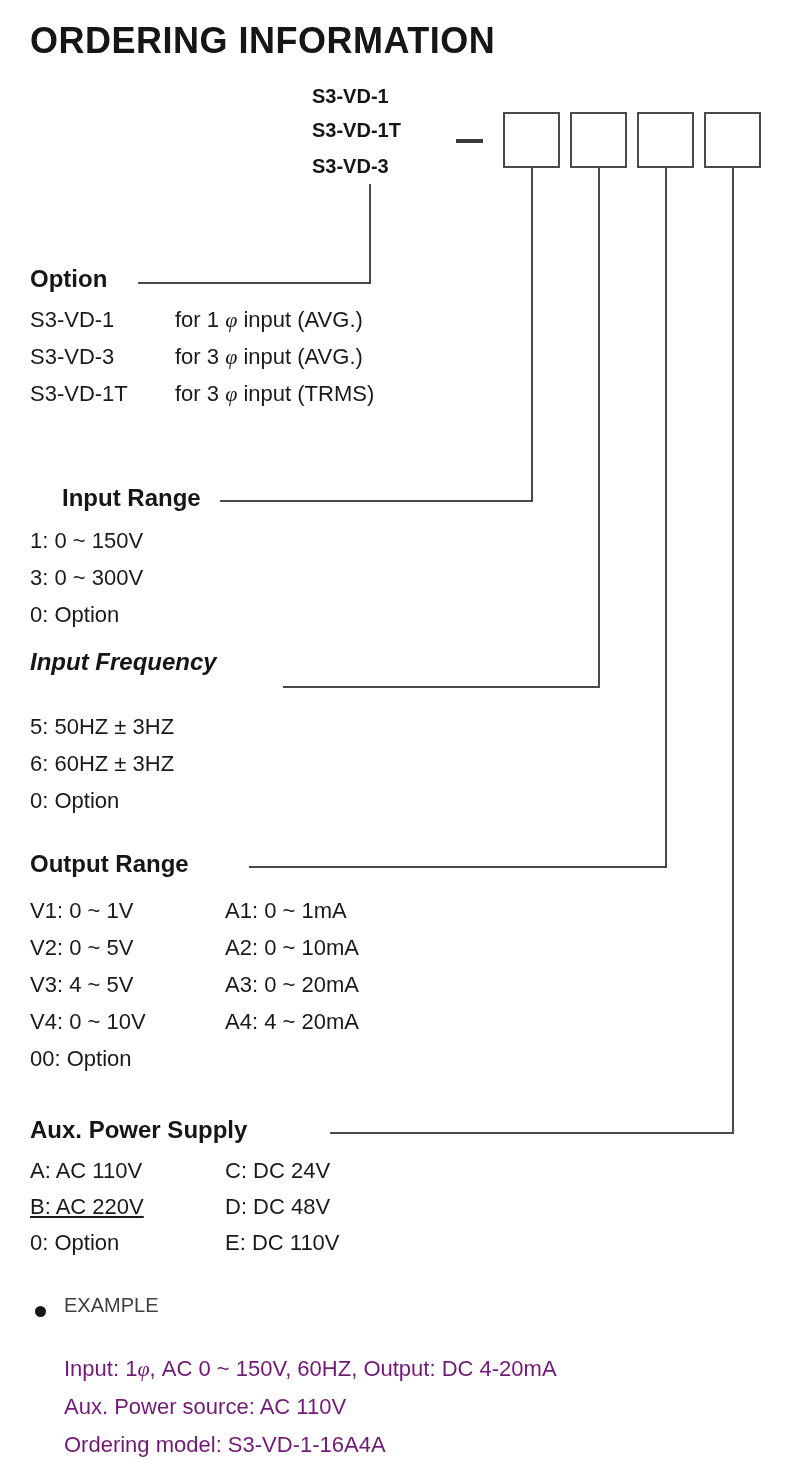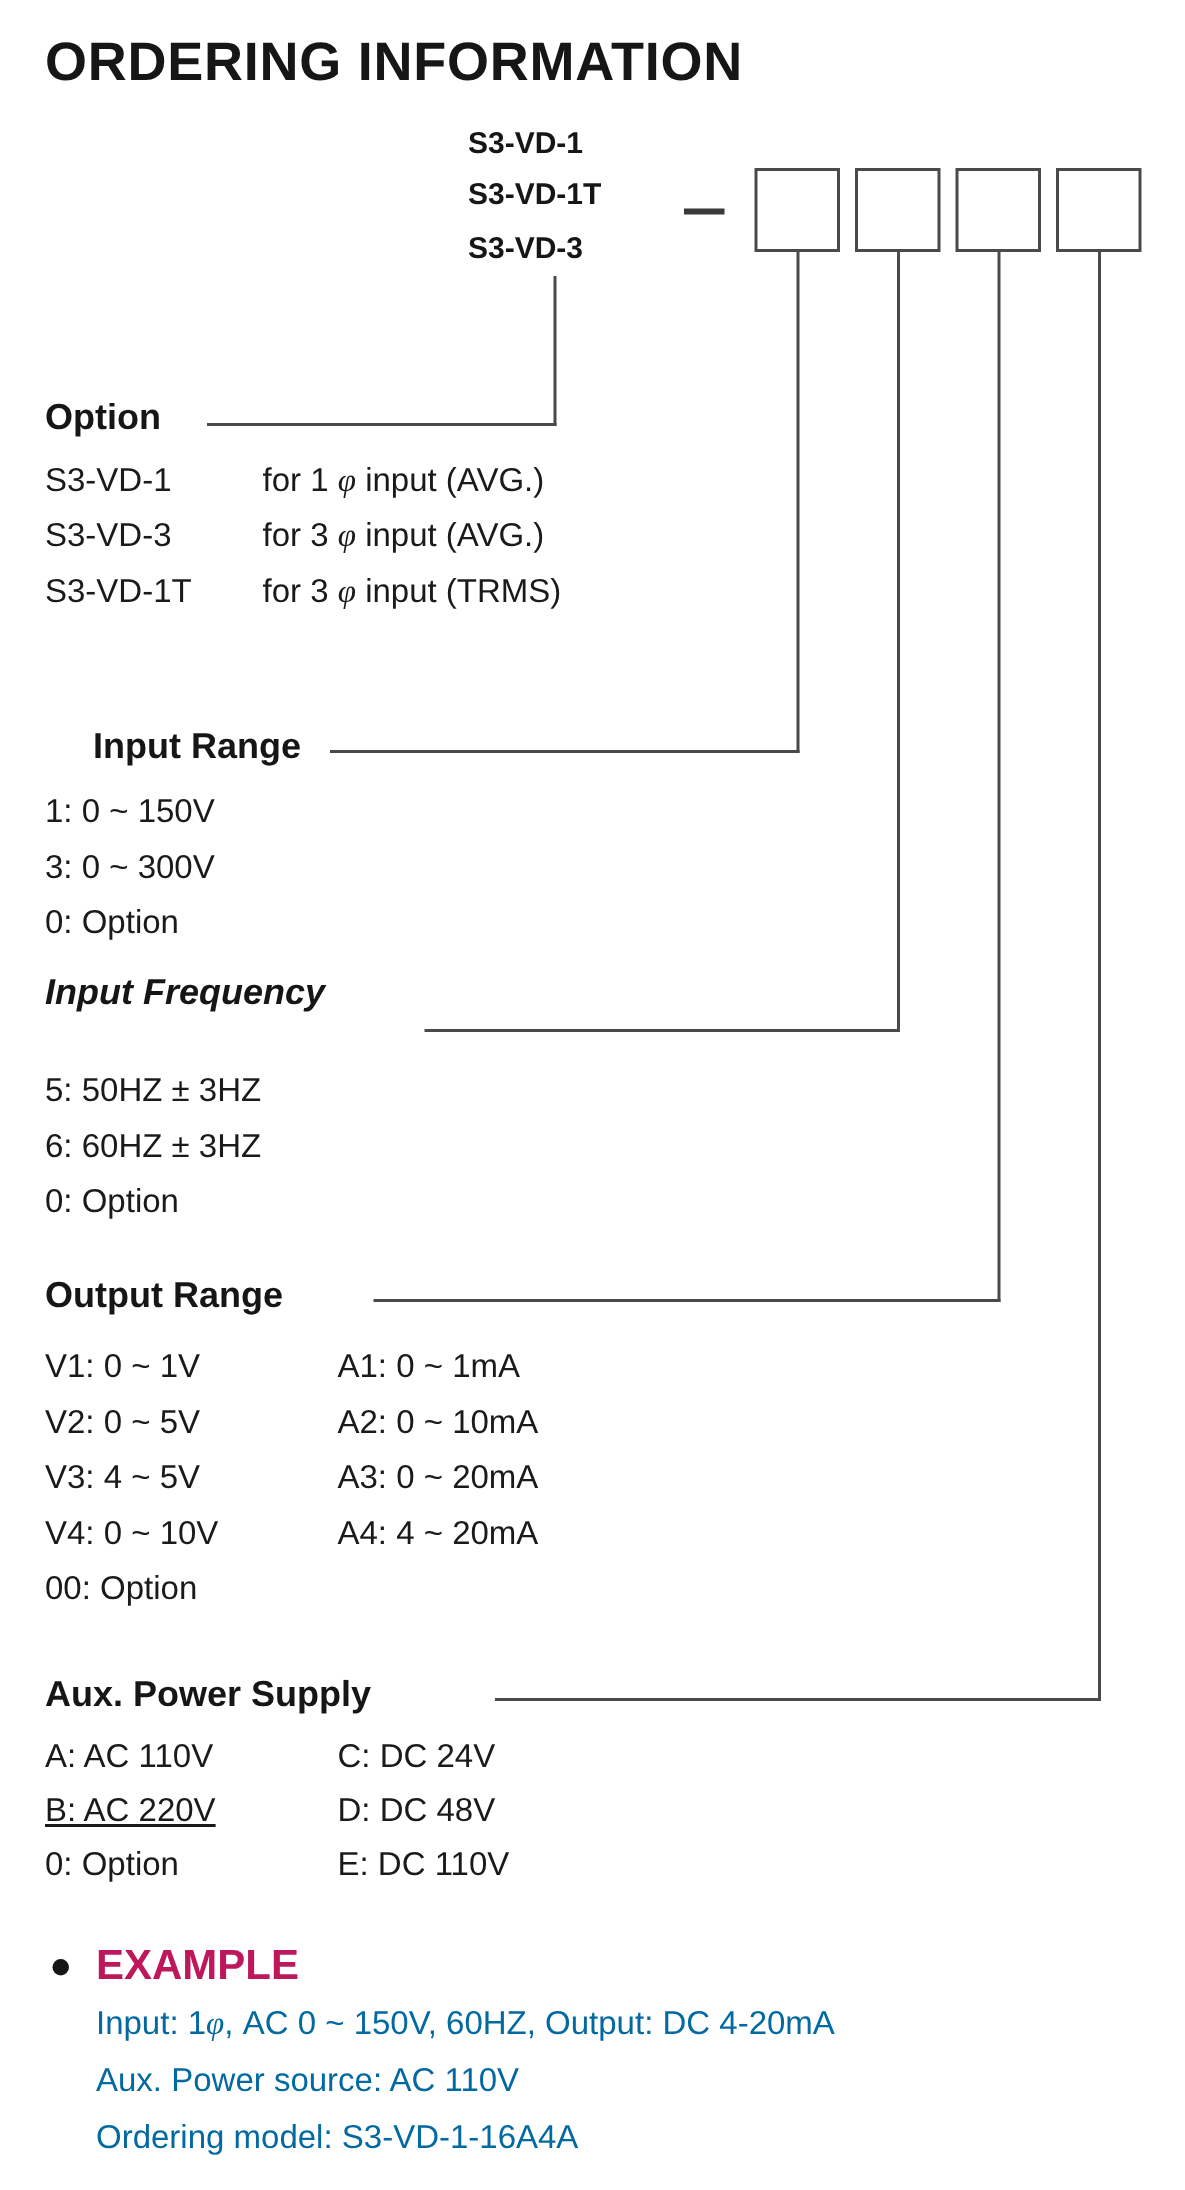--- a/index.html
+++ b/index.html
@@ -115,22 +115,22 @@
   #ax-a3{left:30px;top:1230px;}
   #ax-b1{left:225px;top:1158px;}
   #ax-b2{left:225px;top:1194px;}
   #ax-b3{left:225px;top:1230px;}
 
   
   #ex-bullet{
     left:35px;top:1306px;width:11px;height:11px;border-radius:50%;
     background:#161616;
   }
-  #ex-head{left:64px;top:1294px;font-size:28px;font-weight:bold;color:#be185d;}
-  .ex-row{font-size:22px;color:#0369a1;}
+  #ex-head{left:64px;top:1294px;font-size:20px;font-weight:normal;color:#404040;}
+  .ex-row{font-size:22px;color:#701a75;margin-top:20px;}
   #ex-r1{left:64px;top:1336px;}
   #ex-r2{left:64px;top:1374px;}
   #ex-r3{left:64px;top:1412px;}
 </style>
 </head>
 <body>
 
 <div class="abs" id="page-title">ORDERING  INFORMATION</div>
 
 <div class="abs code-name" id="code-1">S3-VD-1</div>

